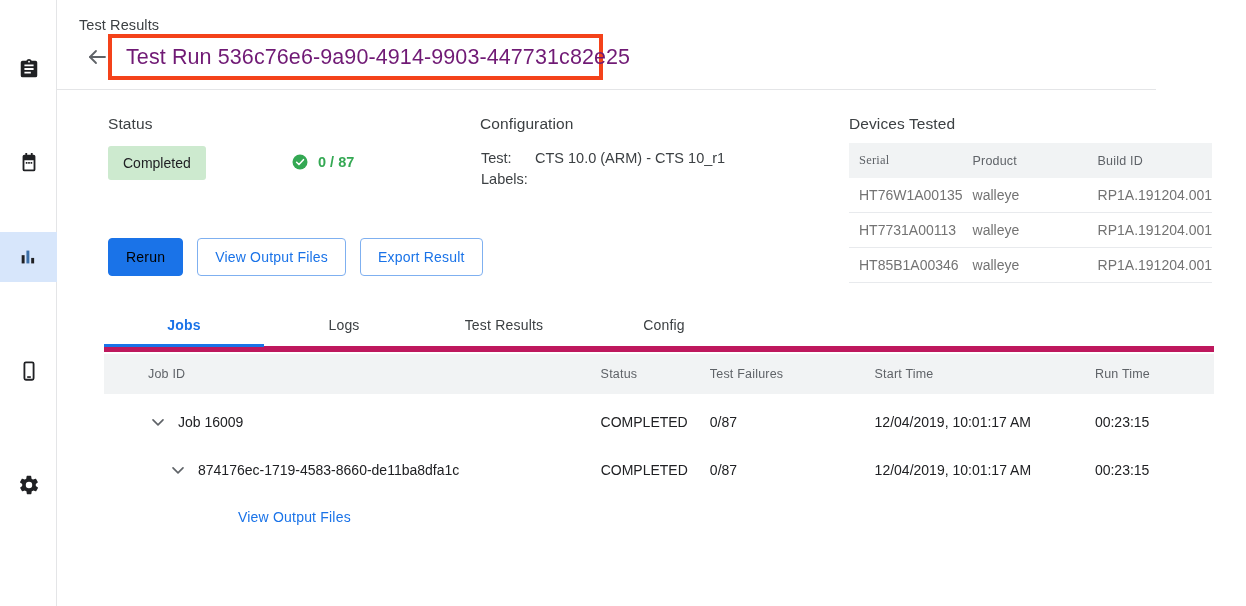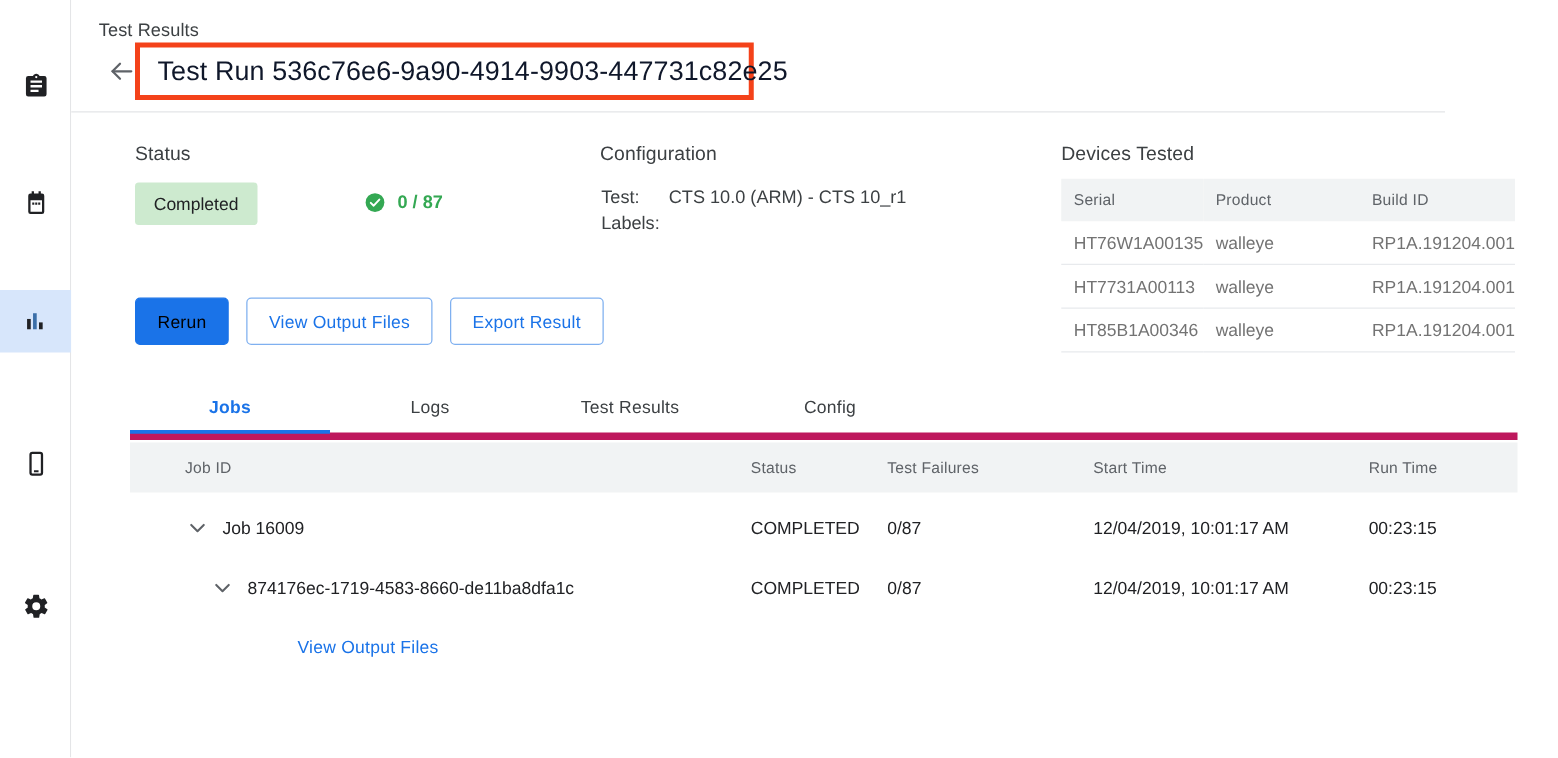--- a/index.html
+++ b/index.html
@@ -45,21 +45,21 @@
   }
   .title-box {
     position: absolute; left: 51px; top: 34px;
     width: 495px; height: 46px;
     border: 4px solid #f4421a;
     background: #ffffff;
     display: flex; align-items: center;
     padding-left: 14px;
   }
   .title-text {
-    font-size: 21.5px; color: #0f172a; letter-spacing: .1px; white-space: nowrap;
+    font-size: 21.5px; color: #701a75; letter-spacing: .1px; white-space: nowrap;
   }
 
   
   .body-wrap { position: relative; height: 515px; }
 
   .section-label {
     position: absolute; font-size: 15.5px; color: #3c4043; letter-spacing: .1px;
   }
   .lbl-status { left: 51px; top: 25px; }
   .lbl-config { left: 423px; top: 25px; }
@@ -95,21 +95,21 @@
     background: #f1f3f4; text-align: left;
     font-size: 12.5px; font-weight: normal; color: #5f6368;
     padding: 10px 0 10px 10px; letter-spacing: .2px;
   }
   .dev-table td {
     font-size: 14px; color: #737373;
     padding: 9px 0 9px 10px;
     border-bottom: 1px solid #e8eaed;
     white-space: nowrap;
   }
-  .dev-c1 { width: 113px; }
+  .dev-c1 { width: 113px; font-family: Liberation Serif, serif; }
   .dev-c2 { width: 146px; }
 
   
   .actions { position: absolute; left: 51px; top: 148px; display: flex; gap: 14px; }
   .btn {
     font-family: "Liberation Sans", sans-serif;
     font-size: 14px; letter-spacing: .2px;
     border-radius: 4px; cursor: pointer;
     padding: 10px 17px; white-space: nowrap;
   }

